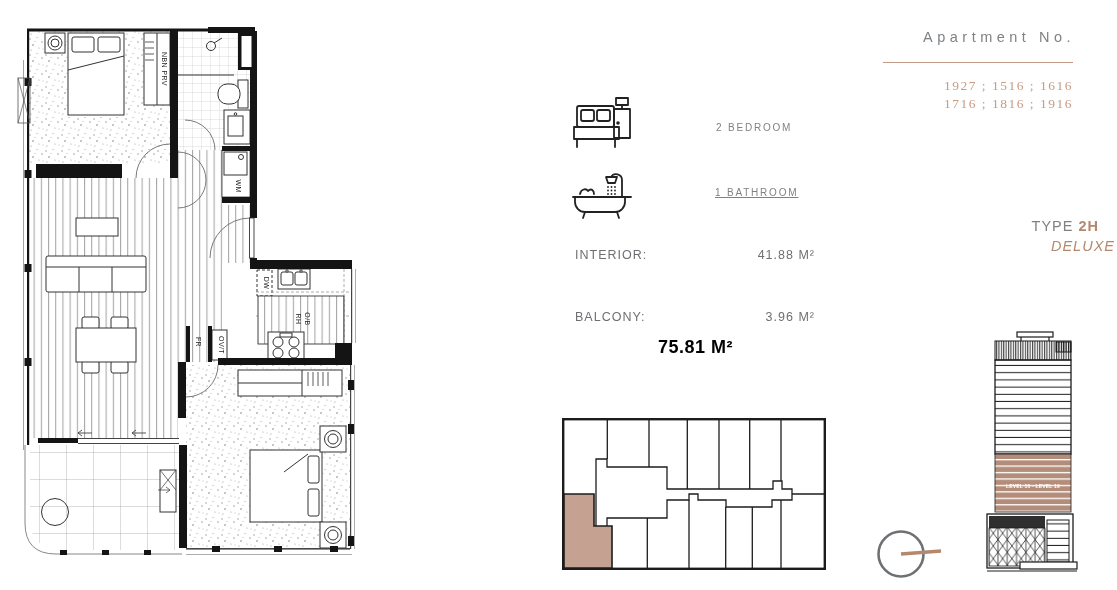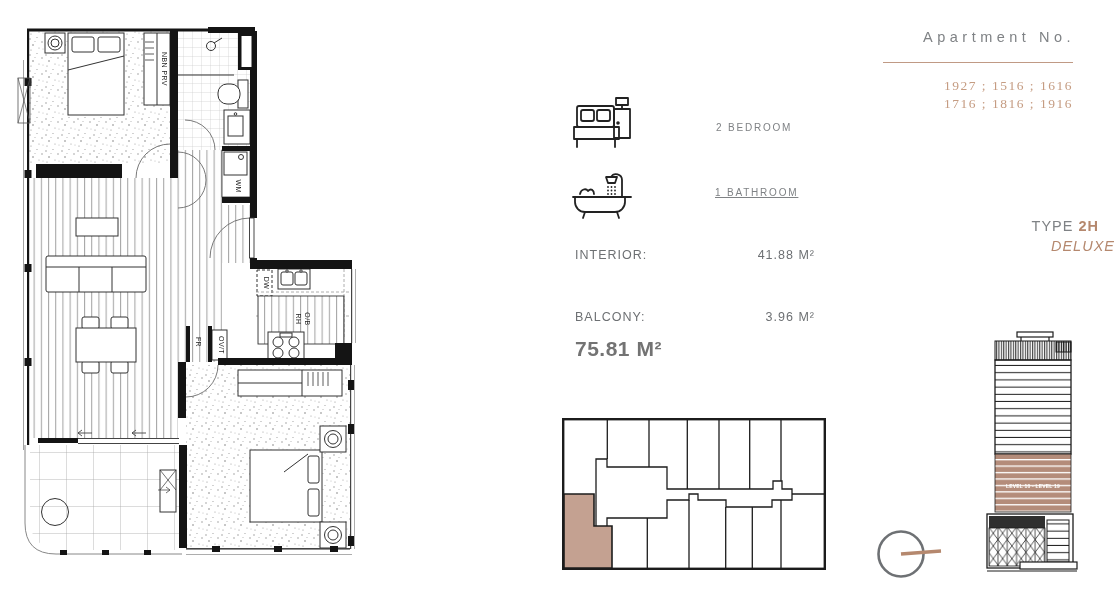--- a/index.html
+++ b/index.html
@@ -2,21 +2,21 @@
 <html><head>
 <meta charset="utf-8">
 <style>
   html,body{margin:0;padding:0;background:#fff;}
   body{font-family:"Liberation Sans", sans-serif;}
   .stage{position:relative;width:1117px;height:590px;background:#fff;overflow:hidden;}
   .abs{position:absolute;}
   .feature-label{font-size:10px;letter-spacing:1.8px;color:#7f8285;}
   .area-row{display:flex;justify-content:space-between;width:240px;font-size:12.5px;letter-spacing:1px;color:#6d7073;}
   .total-label{font-size:19px;letter-spacing:1.2px;color:#b5886e;}
-  .total-value{font-size:21px;font-weight:bold;letter-spacing:.5px;color:#737373;text-align:left;width:241px;}
+  .total-value{font-size:18px;font-weight:bold;letter-spacing:.5px;color:#000000;text-align:center;width:241px;}
   .apt-title{width:255px;text-align:right;font-size:14.5px;letter-spacing:4.5px;color:#7f8285;}
   .apt-underline{width:190px;height:1px;background:#c09a85;}
   .apt-numbers{width:191px;text-align:right;font-family:"Liberation Serif", serif;font-size:13.5px;letter-spacing:1.5px;line-height:18px;color:#c59c82;}
   .type-line{width:176px;text-align:right;font-size:14.5px;letter-spacing:1px;color:#7f8285;}
   .type-code{color:#b5886e;font-weight:bold;}
   .type-variant{width:176px;text-align:right;font-size:14.5px;letter-spacing:1px;color:#b5886e;font-style:italic;}
   svg text{font-family:"Liberation Sans", sans-serif;}
   .plan-label{font-size:7px;fill:#1f1f1f;letter-spacing:.4px;}
   .band-label{font-size:5px;font-weight:bold;fill:#fff;letter-spacing:.2px;}
 </style>

